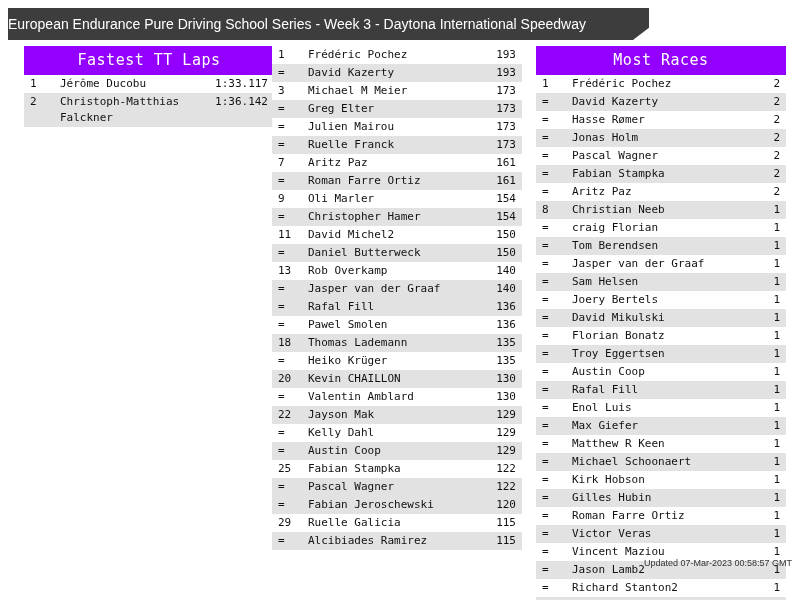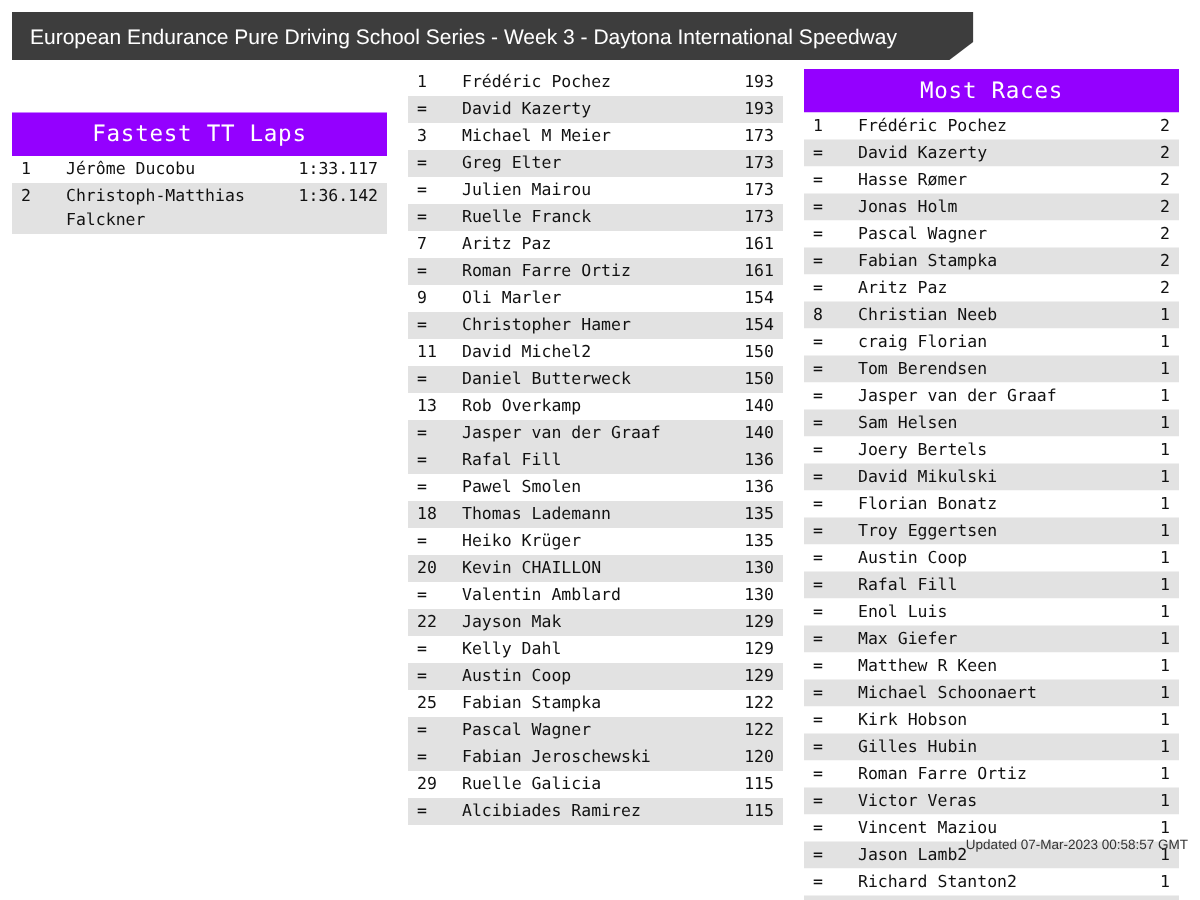--- a/index.html
+++ b/index.html
@@ -15,27 +15,27 @@
 
   
   .titlebar{
     position:absolute;left:8px;top:8px;width:641px;height:32px;
     background:#3d3d3d;
     color:#ffffff;
     display:flex;align-items:center;
     font-family:"Liberation Sans", sans-serif;
     font-size:14px;
     box-sizing:border-box;
-    padding-left:12px;
+    padding-left:0;
     clip-path: polygon(0 0, 100% 0, 100% 62%, 97.5% 100%, 0 100%);
   }
 
   
   .col{position:absolute;top:46px;box-sizing:border-box;}
-  .col-1{left:8px;width:250px;margin-top:29px;}
+  .col-1{left:24px;width:250px;}
   .col-2{left:272px;width:250px;}
   .col-3{left:536px;width:250px;}
 
   .col-head{
     background:#9400ff;
     color:#ffffff;
     text-align:center;
     font-family:"DejaVu Sans Mono", monospace;
     font-size:15px;
     padding:5px 0 6px 0;

